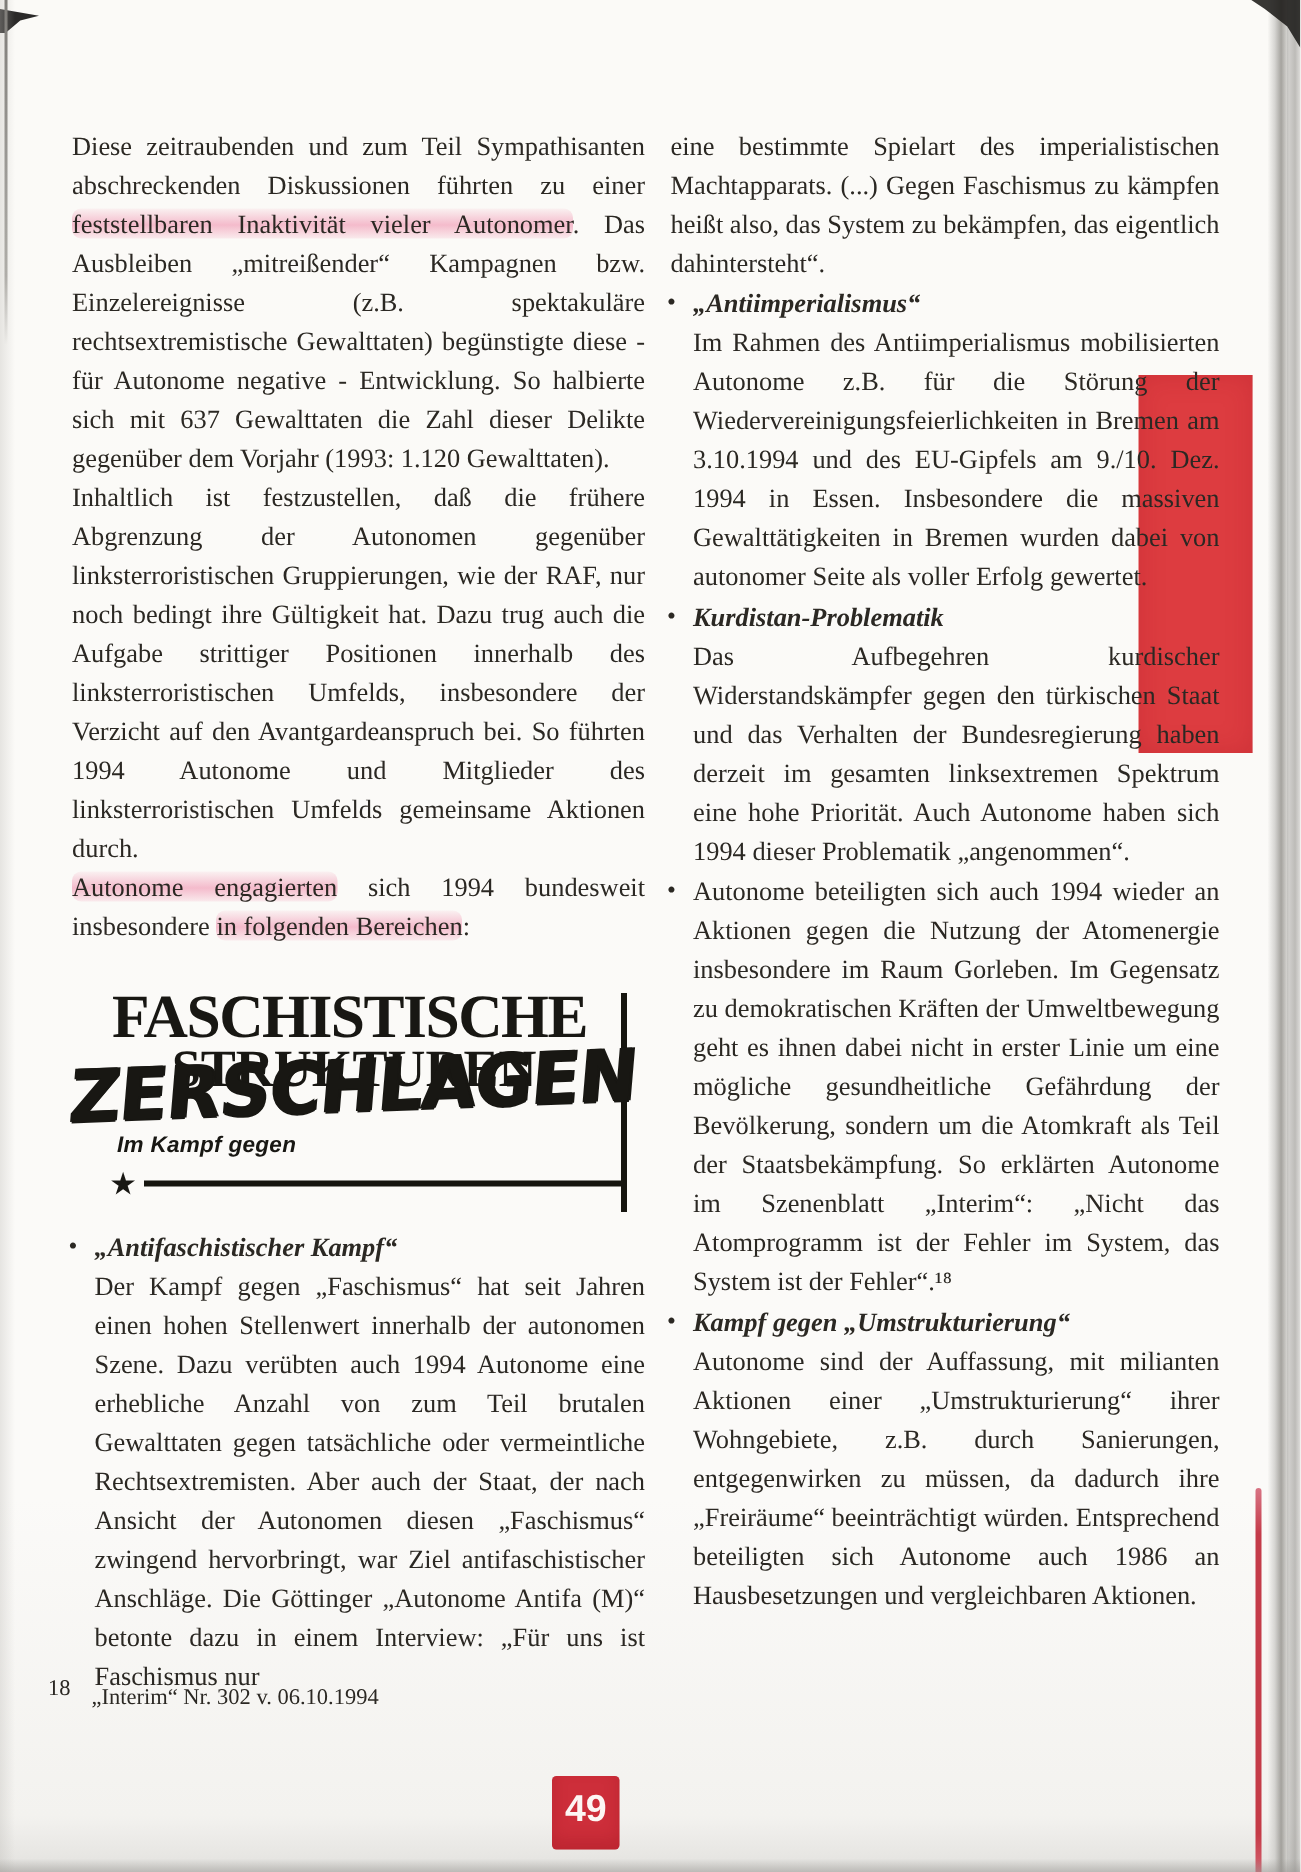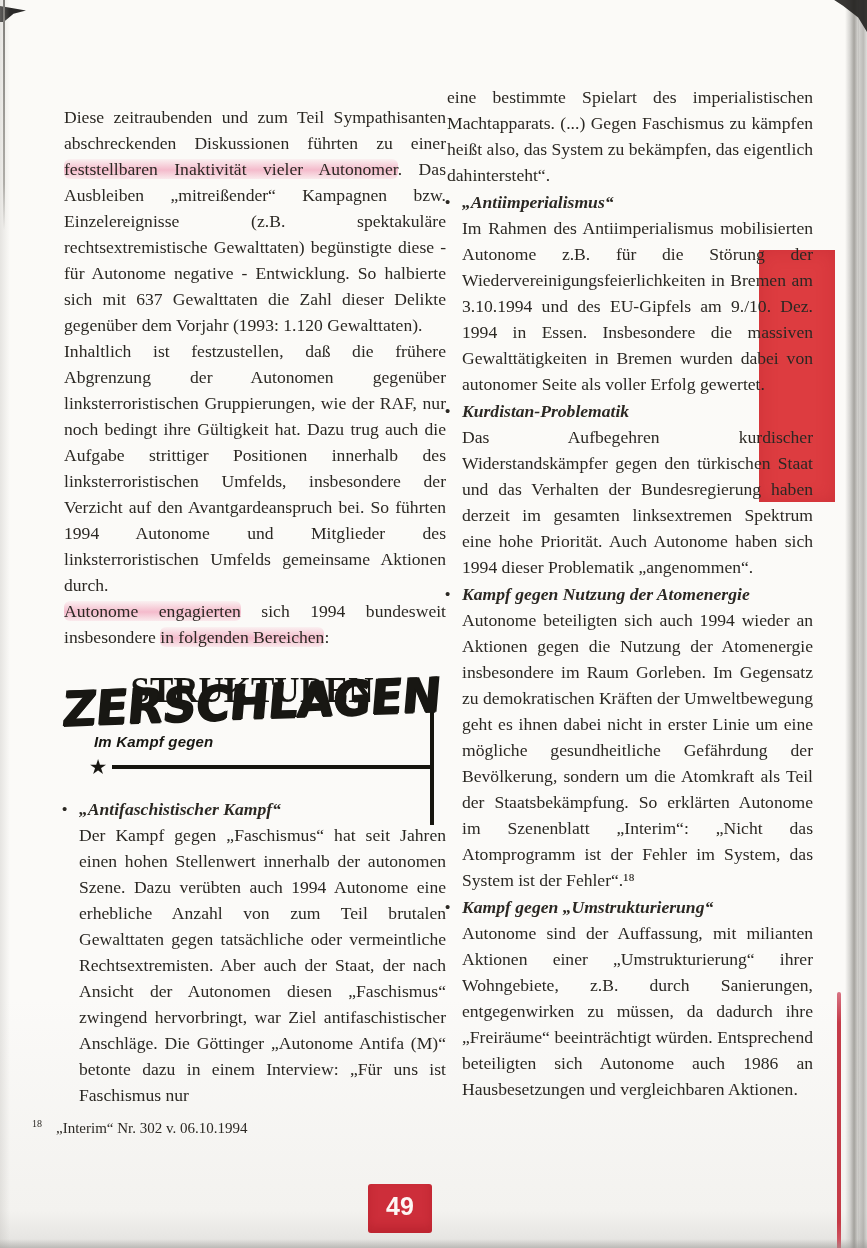--- a/index.html
+++ b/index.html
@@ -56,21 +56,21 @@
     position:absolute;left:759px;top:250px;width:76px;height:252px;
     background:#dd3c40;
     box-shadow:inset 0 0 18px rgba(160,20,30,.25);
   }
   
   .col{
     position:absolute;top:84px;
     font-size:17.6px;line-height:26px;color:#2b2823;
     text-align:justify;
   }
-  .col-left{left:64px;width:382px;margin-top:20px;}
+  .col-left{left:48px;width:382px;}
   .col-right{left:447px;width:366px;}
   .para{margin:0 0 0 0;}
   .hl{
     background:linear-gradient(rgba(238,96,140,.06),rgba(233,84,132,.38) 55%,rgba(238,96,140,.10));
     border-radius:6px;
     box-decoration-break:clone;-webkit-box-decoration-break:clone;
   }
   .bullet-item{position:relative;padding-left:15px;margin-top:1px;}
   .bullet-marker{
     position:absolute;left:-2px;top:0;width:14px;
@@ -112,25 +112,25 @@
     font-size:19px;line-height:26px;letter-spacing:.2px;
   }
   .logo-star{margin:0 6px 0 8px;font-style:normal;font-size:18px;}
   .logo-hline{flex:1 1 auto;height:4px;background:#16150f;margin-right:0;}
   
   .footnote{
     position:absolute;left:32px;top:1118px;width:380px;
     font-size:15px;color:#2b2823;text-align:left;
   }
   .footnote sup{
-    font-size:10px;vertical-align:super;margin-right:14px;
+    font-size:15px;vertical-align:super;margin-right:14px;
   }
   
   .page-badge{
-    position:absolute;left:368px;top:1184px;width:64px;height:49px;
+    position:absolute;left:368px;top:1184px;width:45px;height:49px;
     background:#cd2e3a;border-radius:3px;
     display:flex;align-items:center;justify-content:center;
     box-shadow:inset 0 -6px 10px rgba(140,10,20,.25);
   }
   .page-badge span{
     font-family:"Liberation Sans",sans-serif;font-weight:bold;
     font-size:25px;color:#fdf6f4;transform:translateY(-2px);
   }
 </style>
 </head>
@@ -148,20 +148,21 @@
   <div class="bottom-band"></div>
   <div class="red-tab"></div>
 
   <div class="col col-left">
     <p class="para"><span>Diese zeitraubenden und zum Teil Sympathisanten abschreckenden Diskussionen führten zu einer </span><span class="hl">feststellbaren Inaktivität vieler Autonomer</span><span>. Das Ausbleiben „mitreißender“ Kampagnen bzw. Einzelereignisse (z.B. spektakuläre rechtsextremistische Gewalttaten) begünstigte diese - für Autonome negative - Entwicklung. So halbierte sich mit 637 Gewalttaten die Zahl dieser Delikte gegenüber dem Vorjahr (1993: 1.120 Gewalttaten).</span></p>
     <p class="para">Inhaltlich ist festzustellen, daß die frühere Abgrenzung der Autonomen gegenüber linksterroristischen Gruppierungen, wie der RAF, nur noch bedingt ihre Gültigkeit hat. Dazu trug auch die Aufgabe strittiger Positionen innerhalb des linksterroristischen Umfelds, insbesondere der Verzicht auf den Avantgardeanspruch bei. So führten 1994 Autonome und Mitglieder des linksterroristischen Umfelds gemeinsame Aktionen durch.</p>
     <p class="para"><span class="hl">Autonome engagierten</span><span> sich 1994 bundesweit insbesondere </span><span class="hl">in folgenden Bereichen</span><span>:</span></p>
 
     <div class="logo">
       <div class="logo-bracket-v"></div>
+      <div class="logo-line1">FASCHISTISCHE</div>
       <div class="logo-line2">STRUKTUREN</div>
       <div class="logo-line3">ZERSCHLAGEN</div>
       <div class="logo-cap1">Im Kampf gegen</div>
       <div class="logo-cap2row">
         <span class="logo-star">★</span>
         <span class="logo-hline"></span>
       </div>
     </div>
 
     <div class="bullet-item">
@@ -181,21 +182,20 @@
     </div>
 
     <div class="bullet-item">
       <span class="bullet-marker">•</span>
       <div class="bullet-title">Kurdistan-Problematik</div>
       <div class="bullet-body">Das Aufbegehren kurdischer Widerstandskämpfer gegen den türkischen Staat und das Verhalten der Bundesregierung haben derzeit im gesamten linksextremen Spektrum eine hohe Priorität. Auch Autonome haben sich 1994 dieser Problematik „angenommen“.</div>
     </div>
 
     <div class="bullet-item">
       <span class="bullet-marker">•</span>
-      <div class="bullet-title">Kampf gegen Nutzung der Atomenergie</div>
       <div class="bullet-body">Autonome beteiligten sich auch 1994 wieder an Aktionen gegen die Nutzung der Atomenergie insbesondere im Raum Gorleben. Im Gegensatz zu demokratischen Kräften der Umweltbewegung geht es ihnen dabei nicht in erster Linie um eine mögliche gesundheitliche Gefährdung der Bevölkerung, sondern um die Atomkraft als Teil der Staatsbekämpfung. So erklärten Autonome im Szenenblatt „Interim“: „Nicht das Atomprogramm ist der Fehler im System, das System ist der Fehler“.¹⁸</div>
     </div>
 
     <div class="bullet-item">
       <span class="bullet-marker">•</span>
       <div class="bullet-title">Kampf gegen „Umstrukturierung“</div>
       <div class="bullet-body">Autonome sind der Auffassung, mit milianten Aktionen einer „Umstrukturierung“ ihrer Wohngebiete, z.B. durch Sanierungen, entgegenwirken zu müssen, da dadurch ihre „Freiräume“ beeinträchtigt würden. Entsprechend beteiligten sich Autonome auch 1986 an Hausbesetzungen und vergleichbaren Aktionen.</div>
     </div>
   </div>
 

